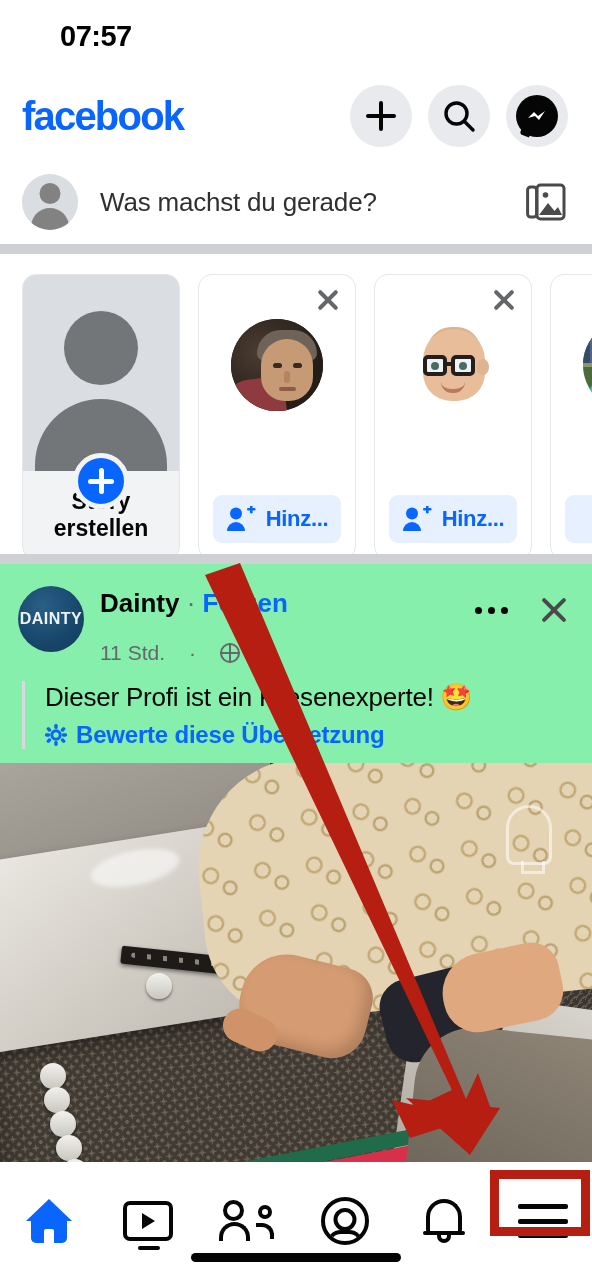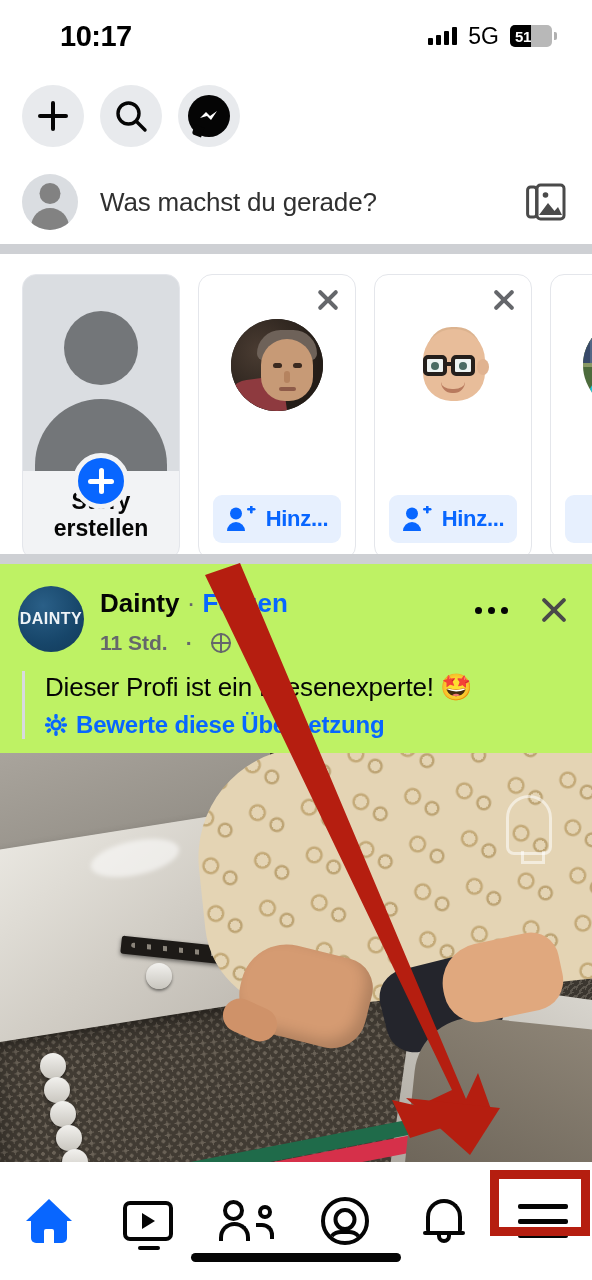--- a/index.html
+++ b/index.html
@@ -202,40 +202,40 @@
   
   .face-st{ position:absolute; inset:0; background:#4c6b3c; }
   .face-st .sky{ position:absolute; inset:0 0 48% 0;
     background:linear-gradient(#6d7f50,#8a9a66); }
   .face-st .crowd{ position:absolute; left:0; top:14px; width:100%; height:30px;
     background:repeating-linear-gradient(90deg,#2b3d6b 0 7px,#4a5f8c 7px 13px); opacity:.85; }
   .face-st .jacket{ position:absolute; left:4px; bottom:-4px; width:96px; height:46px;
     border-radius:34px 34px 0 0; background:#1ec8d8; }
 
   
-  .post{ background:#bef264; }
+  .post{ background:#86efac; }
   .post-head{
     display:flex; align-items:flex-start; padding:22px 22px 0 18px; gap:16px;
   }
   .brand-logo{
     width:66px; height:66px; border-radius:50%; flex:none;
     background:radial-gradient(circle at 38% 30%,#2a5f87 0%,#17466a 60%,#123a59 100%);
     display:flex; align-items:center; justify-content:center;
   }
   .brand-logo span{
     font-size:16px; font-weight:600; color:#eef3f7; letter-spacing:0.5px;
   }
   .post-headtext{ flex:1; padding-top:2px; }
   .post-title-row{ font-size:26px; line-height:1.2; }
   .post-author{ font-weight:700; color:#050505; }
   .post-dot{ color:#65676B; font-weight:400; }
   .post-follow{ color:#0866FF; font-weight:700; }
   .post-meta{
-    margin-top:12px; font-size:21px; color:#65676B;
-    display:flex; align-items:center; gap:18px;font-weight:bold;
+    margin-top:22px; font-size:21px; color:#65676B;
+    display:flex; align-items:center; gap:24px;
   }
   .globe{
     width:20px; height:20px; border-radius:50%;
     border:2px solid #65676B; position:relative; display:inline-block;
   }
   .globe::before{
     content:""; position:absolute; left:7px; top:-2px; width:2px; height:20px;
     background:#65676B;
   }
   .globe::after{
@@ -411,37 +411,25 @@
   }
   .annot-box{
     position:absolute; left:490px; top:1170px; width:100px; height:66px;
     border:9px solid #B51E10; z-index:49;
   }
 </style>
 </head>
 <body>
 
 <div class="statusbar">
-  <div class="status-time">10:17</div>
-  <div class="status-right">
-    <div class="signal">
-      <i></i>
-        <i></i>
-        <i></i>
-        <i></i>
-    </div>
-    <div class="net-label">5G</div>
-    <div class="battery">
-      <div class="battery-fill" style="width: 51%;"></div>
-      <div class="battery-num">51</div>
-    </div>
-  </div>
+  <div class="status-time">07:57</div>
 </div>
 
 <div class="fb-header">
+  <div class="fb-logo">facebook</div>
   <div class="header-actions">
     <div class="hbtn">
       <div class="plus-wrap">
         <span class="plus-h"></span>
           <span class="plus-v"></span>
       </div>
     </div>
     <div class="hbtn">
       <svg width="34" height="34" viewBox="0 0 34 34">
         <circle cx="14.5" cy="14.5" r="10.5" fill="none" stroke="#050505" stroke-width="3.4"></circle>

